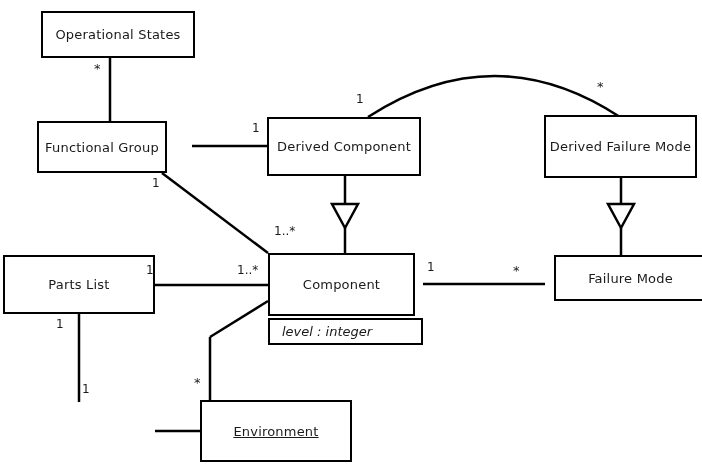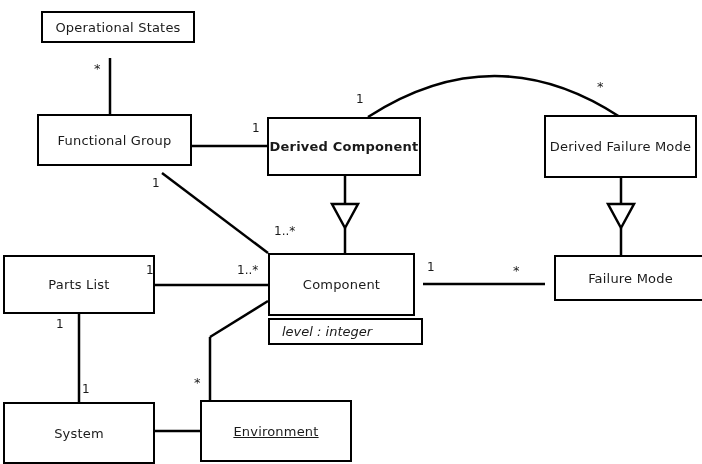--- a/index.html
+++ b/index.html
@@ -94,29 +94,29 @@
     <line x1="423" y1="284" x2="545" y2="284" stroke="#000000" stroke-width="2.5"></line>
 
     <line x1="79" y1="314" x2="79" y2="402" stroke="#000000" stroke-width="2.5"></line>
 
     <line x1="155" y1="431" x2="200" y2="431" stroke="#000000" stroke-width="2.5"></line>
 
     <line x1="210" y1="400" x2="210" y2="337" stroke="#000000" stroke-width="2.5"></line>
     <line x1="210" y1="337" x2="268" y2="301" stroke="#000000" stroke-width="2.5"></line>
   </svg>
 
-  <div class="uml-class" style="left:41px; top:11px; width:154px; height:32px;">
+  <div class="uml-class" style="left:41px; top:11px; width:154px; height:47px;">
     <div class="uml-name-compartment">Operational States</div>
   </div>
 
-  <div class="uml-class" style="left:37px; top:114px; width:155px; height:52px;">
+  <div class="uml-class" style="left:37px; top:121px; width:130px; height:52px;">
     <div class="uml-name-compartment">Functional Group</div>
   </div>
 
-  <div class="uml-class" style="left:267px; top:117px; width:154px; height:59px;font-weight:bold;">
+  <div class="uml-class" style="left:267px; top:117px; width:154px; height:59px;">
     <div class="uml-name-compartment">Derived Component</div>
   </div>
 
   <div class="uml-class" style="left:544px; top:115px; width:153px; height:63px;">
     <div class="uml-name-compartment">Derived Failure Mode</div>
   </div>
 
   <div class="uml-class" style="left:3px; top:255px; width:152px; height:59px;">
     <div class="uml-name-compartment">Parts List</div>
   </div>
@@ -125,23 +125,20 @@
     <div class="uml-name-compartment">Component</div>
   </div>
   <div class="uml-attr-compartment" style="left:268px; top:318px; width:155px; height:27px;">
     <span>level : integer</span>
   </div>
 
   <div class="uml-class" style="left:545px; top:255px; width:153px; height:46px;margin-left:9px;">
     <div class="uml-name-compartment">Failure Mode</div>
   </div>
 
-  <div class="uml-class" style="left:3px; top:402px; width:152px; height:62px;">
-    <div class="uml-name-compartment" style="height:58px;">System</div>
-  </div>
 
   <div class="uml-class" style="left:200px; top:400px; width:152px; height:62px;">
     <div class="uml-name-compartment" style="height:58px;text-decoration:underline;">Environment</div>
   </div>
 
   <div class="mult-label star" style="left:94px; top:62px;">*</div>
 
   <div class="mult-label" style="left:252px; top:122px;">1</div>
 
   <div class="mult-label" style="left:356px; top:93px;">1</div>

